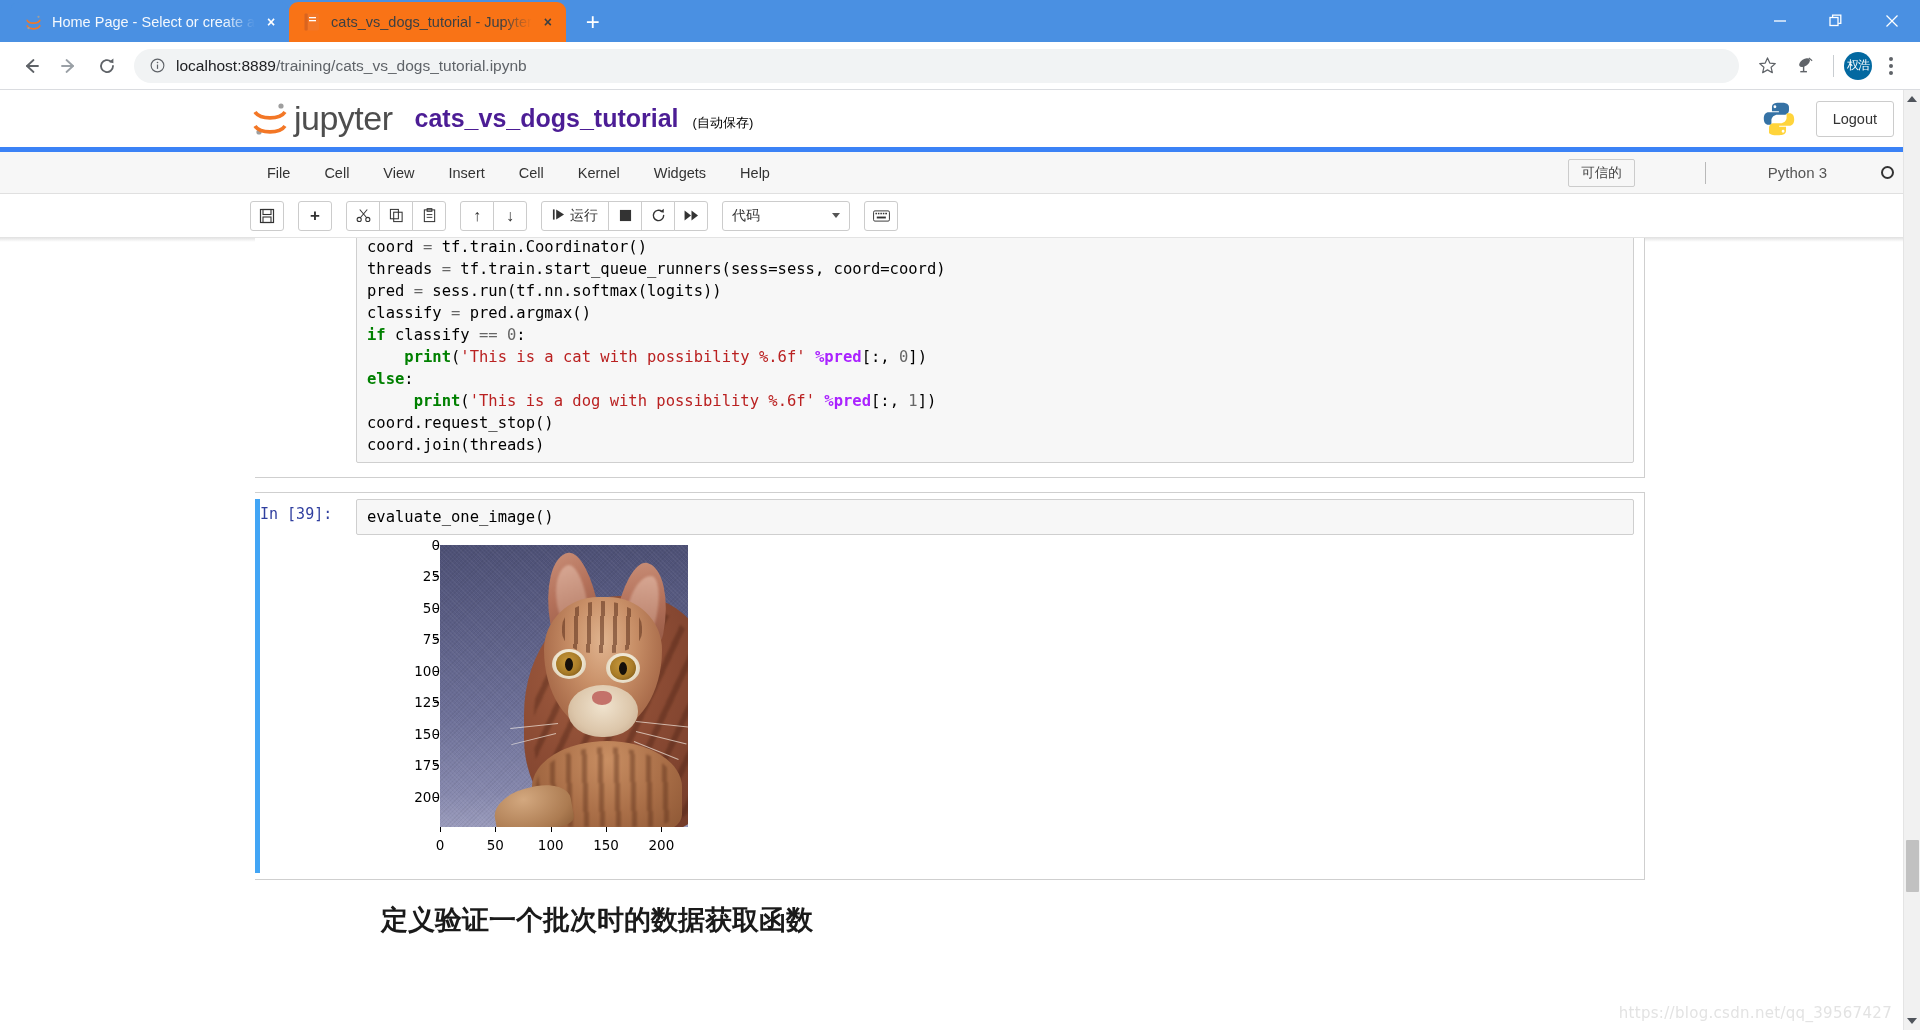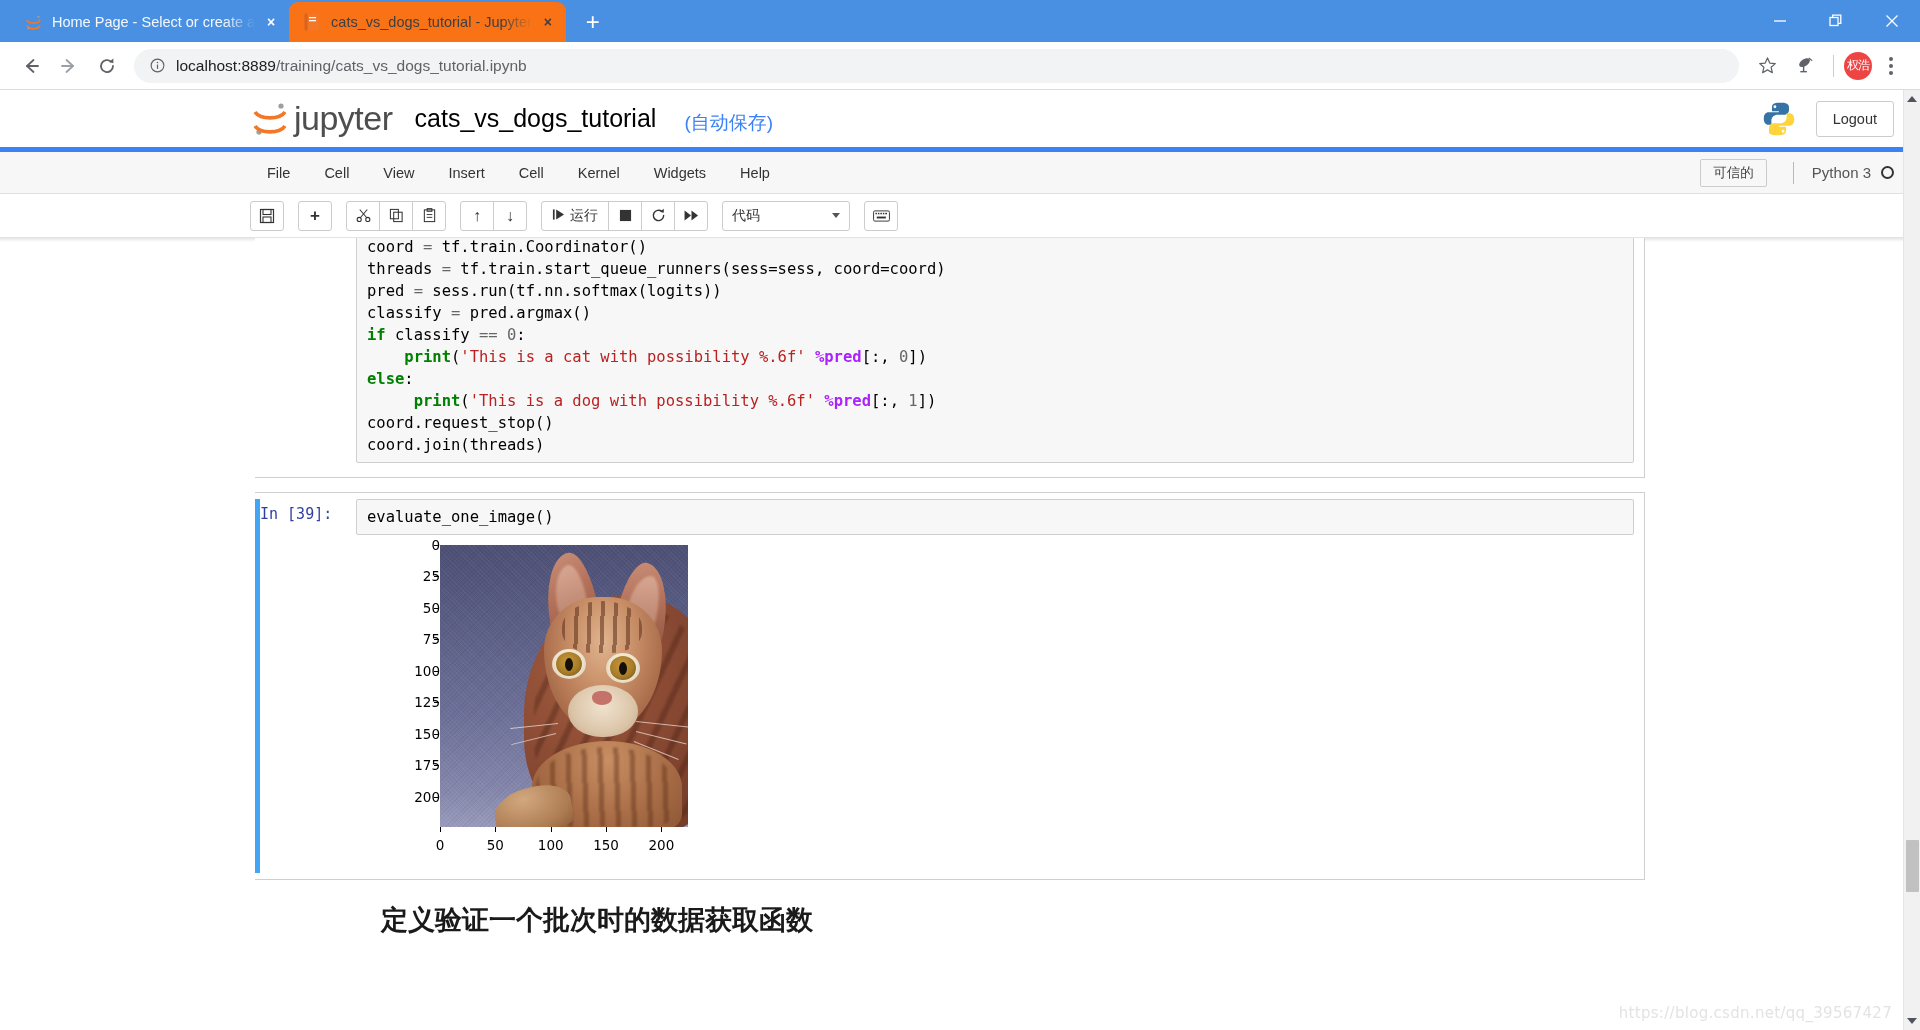--- a/index.html
+++ b/index.html
@@ -132,21 +132,21 @@
     color: #5f6368;
   }
   .omni-sep {
     width: 1px; height: 22px;
     background: #c9cdd1;
     margin: 0 8px;
   }
   .avatar {
     width: 28px; height: 28px;
     border-radius: 50%;
-    background: #ef4444;
+    background: #0369a1;
     color: #ffffff;
     font-size: 12px;
     display: flex; align-items: center; justify-content: center;
     letter-spacing: -1px;
   }
   .dots {
     width: 34px; height: 34px;
     display: flex; flex-direction: column;
     align-items: center; justify-content: center;
     gap: 3px;
@@ -172,28 +172,28 @@
   .logo-wrap { display: flex; align-items: baseline; }
   .jp-logo-mark { width: 40px; height: 40px; margin-right: 4px; align-self: center; }
   .jp-logo-text {
     font-size: 34px;
     color: #4e4e4e;
     font-weight: 300;
     letter-spacing: -0.5px;
   }
   .nb-name {
     font-size: 25px;
+    color: #4c1d95;
+    margin-left: 22px;
+    font-weight: 700;
+  }
+  .nb-save {
+    font-size: 13px;
     color: #000000;
-    margin-left: 22px;
-    font-weight: 400;
-  }
-  .nb-save {
-    font-size: 19px;
-    color: #3b82f6;
-    margin-left: 28px;
+    margin-left: 14px;
     align-self: center;
     padding-top: 8px;
   }
   .jp-header-right { margin-left: auto; display: flex; align-items: center; gap: 18px; }
   .py-logo { width: 38px; height: 38px; }
   .logout-btn {
     border: 1px solid #cccccc;
     border-radius: 3px;
     background: #ffffff;
     padding: 9px 16px;
@@ -205,21 +205,21 @@
     height: 42px;
     background: #f7f7f7;
     border-bottom: 1px solid #e0e0e0;
     display: flex;
     align-items: center;
     padding: 0 26px 0 250px;
     font-size: 14.5px;
     color: #333333;
   }
   .menuitem { padding: 0 17px; line-height: 42px; }
-  .menubar-right { margin-left: auto; display: flex; align-items: center; }
+  .menubar-right { margin-left: auto; display: flex; align-items: center; gap: 44px; }
   .trusted {
     border: 1px solid #cccccc;
     background: #f7f7f7;
     padding: 4px 12px;
     font-size: 13.5px;
     color: #444444;
     border-radius: 2px;
   }
   .kernel-sep { width: 1px; height: 22px; background: #b9b9b9; margin: 0 18px 0 26px; }
   .kernel-name { font-size: 15px; color: #555555; }

